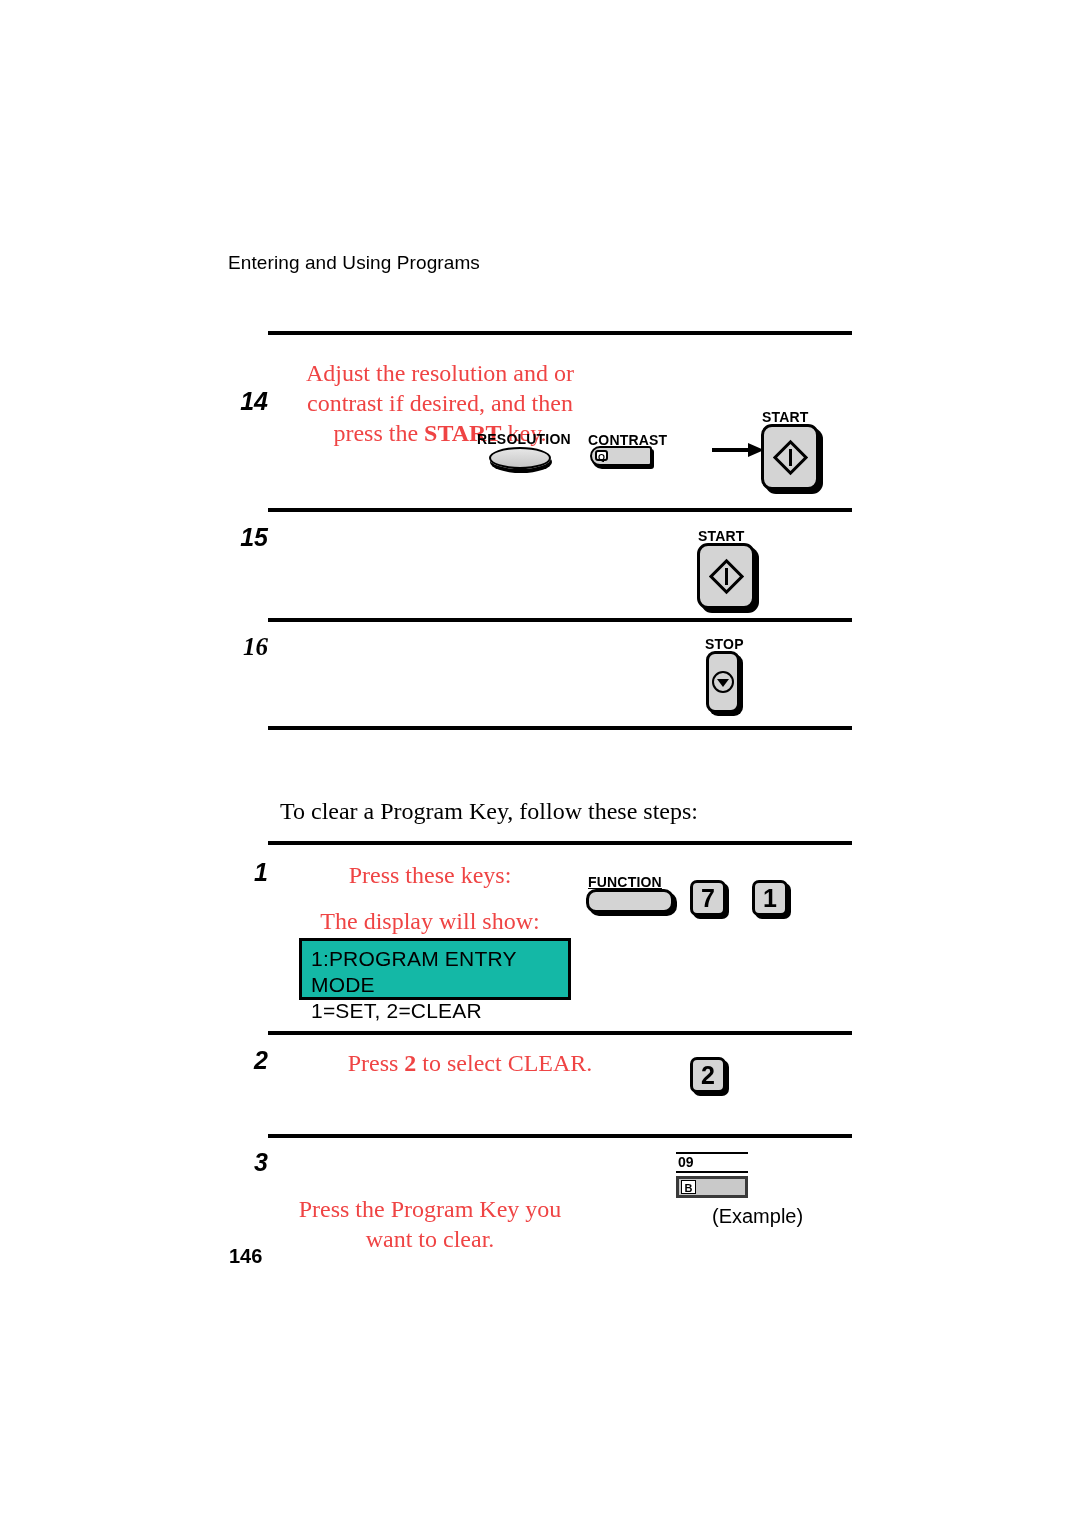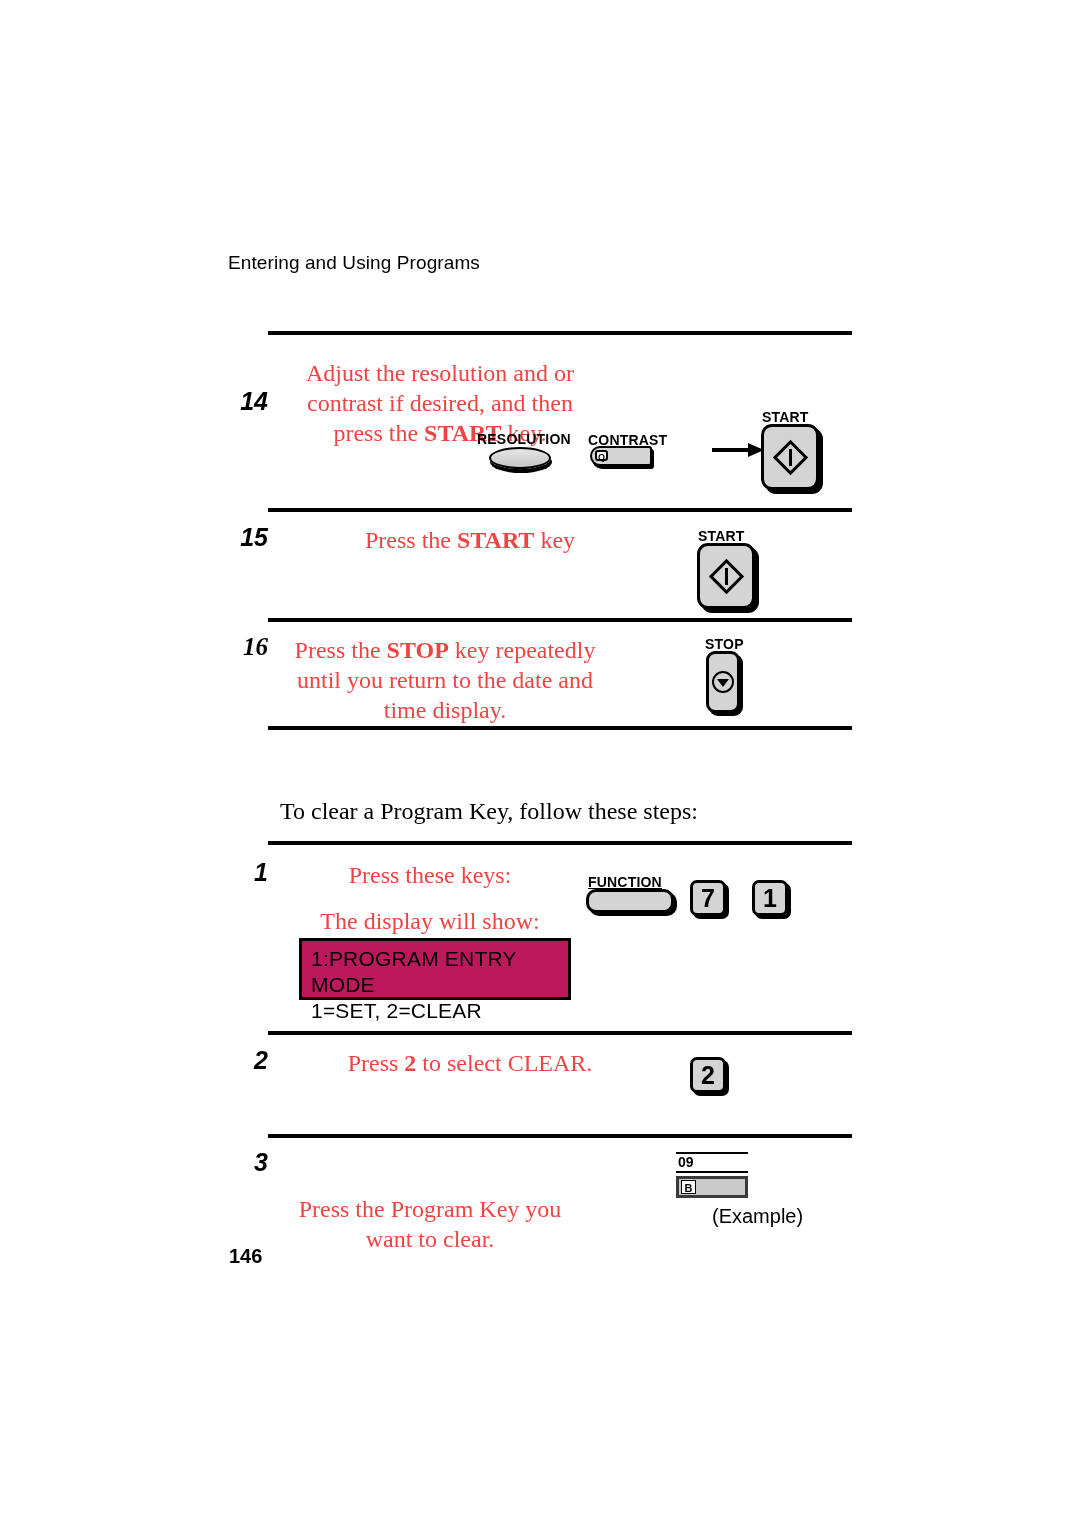--- a/index.html
+++ b/index.html
@@ -242,21 +242,21 @@
   }
 
   
   .lcd {
     position: absolute;
     left: 299px;
     top: 938px;
     width: 272px;
     height: 62px;
     border: 3px solid #000;
-    background: #be185d;
+    background: #14b8a6;
     box-sizing: border-box;
     padding: 5px 9px 0 9px;
     font-family: "Liberation Sans", sans-serif;
     font-size: 21px;
     line-height: 26px;
     letter-spacing: 0.2px;
   }
 
   
   .pk-wrap {
@@ -347,36 +347,30 @@
 
   <div class="key-label" style="left:762px; top:409px;">START</div>
   <div class="key-start" style="left:761px; top:424px;">
     <div class="diamond"></div>
     <div class="diamond-bar"></div>
   </div>
 
   <div class="rule" style="top:508px;"></div>
 
   <div class="step-num" style="left:228px; top:523px;">15</div>
-  <div class="step-text" style="left:280px; top:525px; width:380px;">
-    <span>Press the <b>START</b> key</span>
-  </div>
 
   <div class="key-label" style="left:698px; top:528px;">START</div>
   <div class="key-start" style="left:697px; top:543px;">
     <div class="diamond"></div>
     <div class="diamond-bar"></div>
   </div>
 
   <div class="rule" style="top:618px;"></div>
 
   <div class="step-num" style="left:228px; top:633px;font-family:Liberation Serif, serif;">16</div>
-  <div class="step-text" style="left:280px; top:635px; width:330px;">
-    <span>Press the <b>STOP</b> key repeatedly until you return to the date and time display.</span>
-  </div>
 
   <div class="key-label" style="left:705px; top:636px;">STOP</div>
   <div class="key-stop" style="left:706px; top:651px;">
     <div class="stop-circle"></div>
     <div class="stop-tri"></div>
   </div>
 
   <div class="rule" style="top:726px;"></div>
 
   <div class="intro-text">To clear a Program Key, follow these steps:</div>

